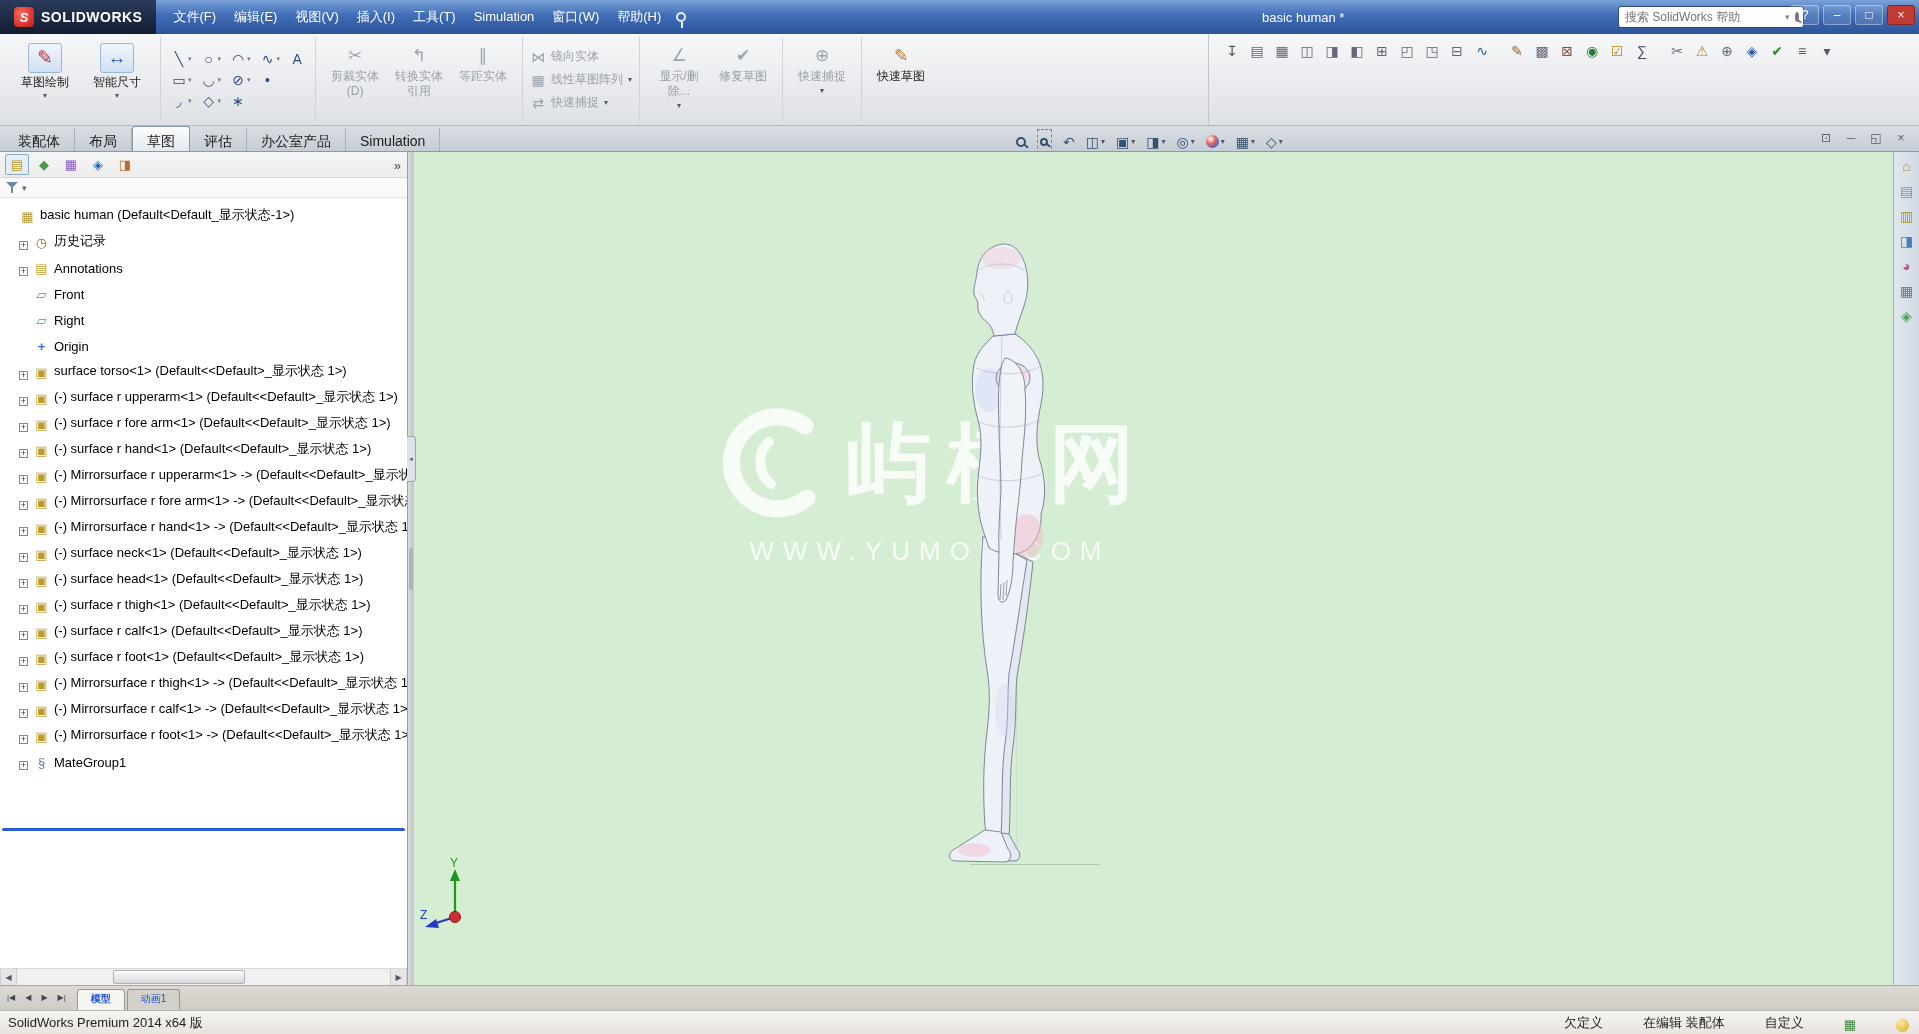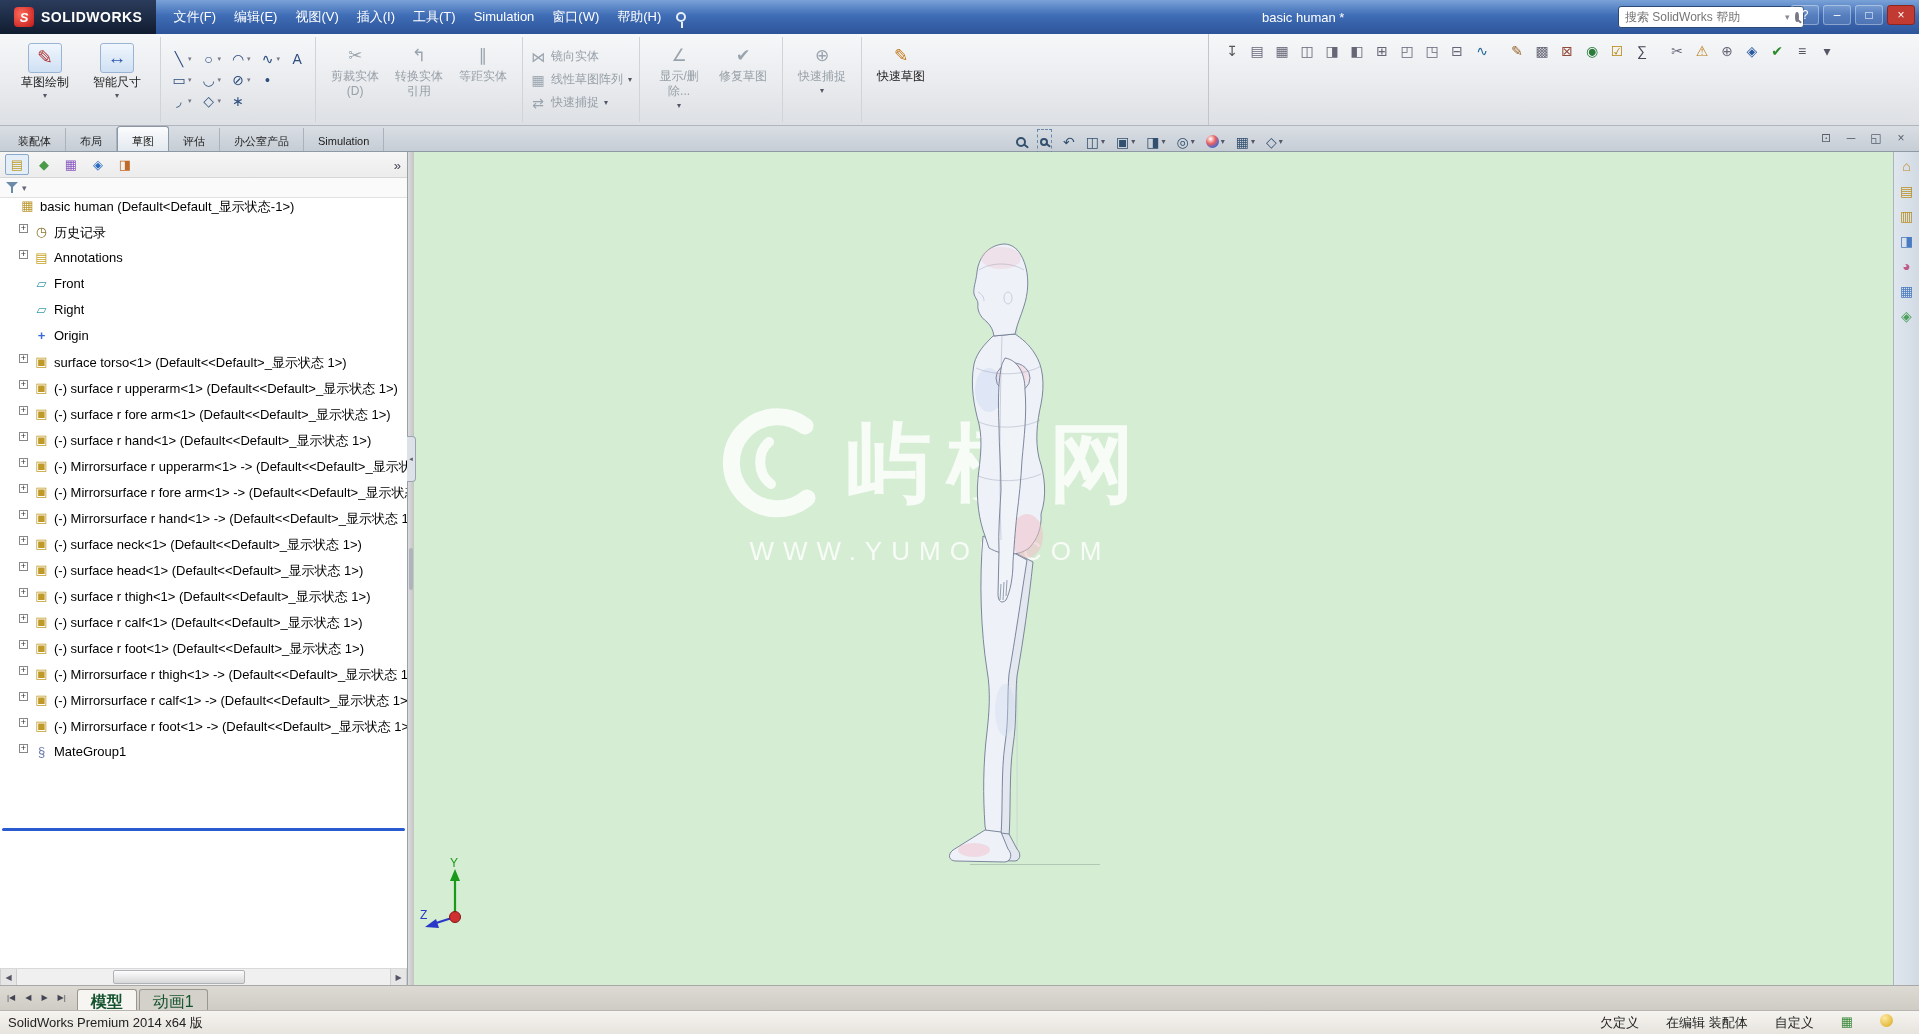--- a/index.html
+++ b/index.html
@@ -40,21 +40,21 @@
 .vbtn.dis .vicon{color:#9aa4ae}
 .vbtn.dis .vlabel{color:#98a0a8}
 .rows{display:flex;flex-direction:column;justify-content:center;gap:6px;align-items:flex-start}
 .rbtn{display:flex;align-items:center;gap:5px;font-size:12px;color:#98a0a8}
 .ricon{font-size:14px;color:#9aa4ae;width:16px;text-align:center}
 .quickbar{flex:1;display:flex;align-items:flex-start;gap:7px;padding:8px 10px 0 14px}
 .qi{font-size:14px;width:18px;height:18px;display:flex;align-items:center;justify-content:center;border-radius:2px}
 
 .tabbar{height:26px;background:linear-gradient(#d9dee4,#c6cdd5);border-bottom:1px solid #8e99a6;position:relative;display:flex;align-items:flex-end;padding-left:4px}
 .tabs{display:flex;height:23px}
-.tab{padding:3px 14px 16px 14px;font-size:11px;color:#1c1c1c;border-right:1px solid #aab2bc;line-height:20px}
+.tab{padding:3px 14px 16px 14px;font-size:14px;color:#1c1c1c;border-right:1px solid #aab2bc;line-height:20px}
 .tab.active{background:linear-gradient(#fbfcfd,#e3e9f0);border:1px solid #8a98a8;border-bottom:none;border-radius:3px 3px 0 0;margin-top:-2px;padding-top:4px;font-weight:normal}
 .hud{position:absolute;left:1016px;top:3px;display:flex;gap:11px;align-items:center;color:#33506e}
 .hudi{display:flex;align-items:center;gap:2px}
 .hg{font-size:14px}
 .hdd{font-size:8px;color:#556}
 .mag{width:10px;height:10px;border:2px solid currentColor;border-radius:50%;position:relative;display:inline-block}
 .mag::after{content:"";position:absolute;width:6px;height:2px;background:currentColor;right:-5px;bottom:-2px;transform:rotate(38deg);border-radius:1px}
 .zoombox{display:inline-block;border:1px dashed #6a89a8;padding:2px 3px 3px 2px}
 .zoombox .mag{width:8px;height:8px}
 .ball{width:13px;height:13px;border-radius:50%;display:inline-block;background:radial-gradient(circle at 35% 30%,#ffffff,#e86060 40%,#4868d0 72%,#38a048 95%)}
@@ -66,21 +66,21 @@
 .panel-tabs{height:26px;display:flex;align-items:center;gap:3px;padding:2px 5px;border-bottom:1px solid #d6d6d6;background:linear-gradient(#f6f6f6,#ececec);position:relative}
 .ptab{width:24px;height:21px;display:flex;align-items:center;justify-content:center;font-size:13px;border-radius:2px}
 .ptab.active{border:1px solid #8aa8c8;background:#e4eef8}
 .pmore{position:absolute;right:6px;font-size:13px;color:#445}
 .panel-filter{height:20px;display:flex;align-items:center;gap:4px;padding:0 6px;border-bottom:1px solid #e2e2e2;background:#fafafa}
 .funnel{position:relative;width:12px;height:11px}
 .funnel::before{content:"";position:absolute;left:0;top:0;border-left:6px solid transparent;border-right:6px solid transparent;border-top:6px solid #6a8aa8}
 .funnel::after{content:"";position:absolute;left:5px;top:5px;width:2px;height:6px;background:#6a8aa8}
 .fdd{font-size:9px;color:#667}
 .tree{position:absolute;top:46px;left:0;right:0}
-.tree-row{height:26px;display:flex;align-items:flex-start;font-size:13px;white-space:nowrap;overflow:hidden;color:#000}
+.tree-row{height:26px;display:flex;align-items:flex-end;font-size:13px;white-space:nowrap;overflow:hidden;color:#000}
 .tree-row[data-ind="0"]{padding-left:5px}
 .tree-row[data-ind="1"]{padding-left:19px}
 .expand{flex:0 0 9px;height:9px;border:1px solid #888;background:#fff;font-size:9px;line-height:7px;text-align:center;margin-right:5px;color:#333}
 .expand:empty{visibility:hidden}
 .tree-icon{width:17px;text-align:center;margin-right:4px;flex:0 0 17px}
 .tree-icon::before{font-size:13px}
 .tree-icon[data-icon="assembly"]::before{content:"▦";color:#b9962e}
 .tree-icon[data-icon="history"]::before{content:"◷";color:#8a7430}
 .tree-icon[data-icon="sensor"]::before{content:"◎";color:#2e8a9a}
 .tree-icon[data-icon="annotations"]::before{content:"▤";color:#c8a024}
@@ -106,25 +106,25 @@
 .human{position:absolute;left:515px;top:88px}
 .groundline{position:absolute;left:556px;top:712px;width:130px;border-top:1px solid #b2c8b2}
 .triad{position:absolute;left:6px;top:703px}
 .taskstrip{position:absolute;right:0;top:0;bottom:0;width:26px;background:linear-gradient(90deg,#dfe6ee,#d2dae4);border-left:1px solid #aab4c0;display:flex;flex-direction:column;align-items:center;padding-top:5px;gap:7px}
 .ti{width:18px;height:18px;display:flex;align-items:center;justify-content:center;font-size:14px;border-radius:2px}
 
 .bottomstrip{height:25px;background:linear-gradient(#dddad3,#cfccc5);border-top:1px solid #a8a8a8;display:flex;align-items:flex-end;padding-left:2px}
 .bnav{display:flex;align-items:center;height:100%}
 .bnbtn{font-size:8px;color:#445;padding:0 5px;line-height:24px}
 .btabs{display:flex;height:21px;margin-left:6px}
-.btab{padding:2px 13px;font-size:16px;color:#14532d;background:#d4d1ca;border:1px solid #9a978f;border-bottom:none;border-radius:3px 3px 0 0;margin-right:2px}
+.btab{padding:2px 13px;font-size:10px;color:#1d4ed8;background:#d4d1ca;border:1px solid #9a978f;border-bottom:none;border-radius:3px 3px 0 0;margin-right:2px}
 .btab.active{background:#f6f5f2;font-weight:bold}
 
 .statusbar{height:24px;background:linear-gradient(#f6f4f0,#e7e4de);border-top:1px solid #b8b5ae;display:flex;align-items:center;padding:0 8px;font-size:13px;color:#222;position:relative}
-.sb-right{position:absolute;right:26px;display:flex;align-items:flex-start;gap:27px}
+.sb-right{position:absolute;right:10px;display:flex;align-items:flex-end;gap:40px}
 .sb-icon{font-size:13px}
 .sb-ball{width:13px;height:13px;border-radius:50%;background:radial-gradient(circle at 35% 30%,#ffe9a0,#d8a818);display:inline-block}
 </style>
 </head>
 <body>
 
 <div class="titlebar">
   <div class="logo">
     <span class="logo-mark">S</span>
     <span class="app-name">SOLIDWORKS</span>

